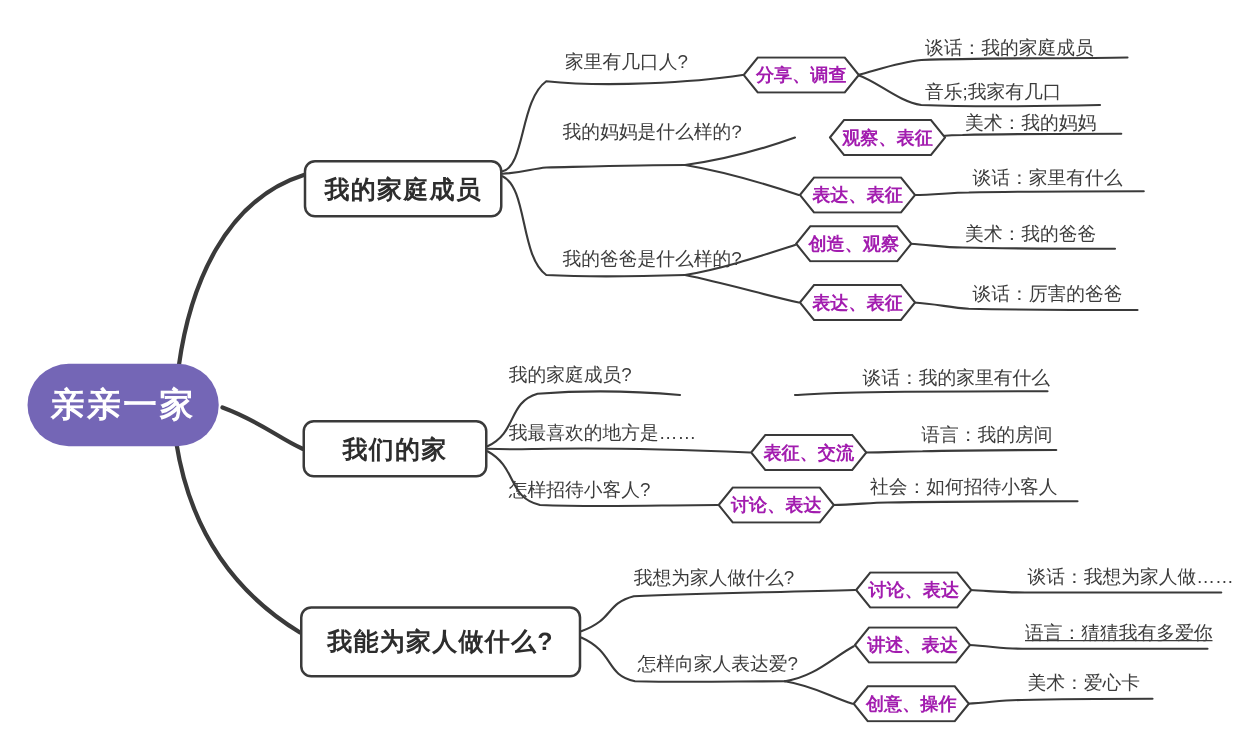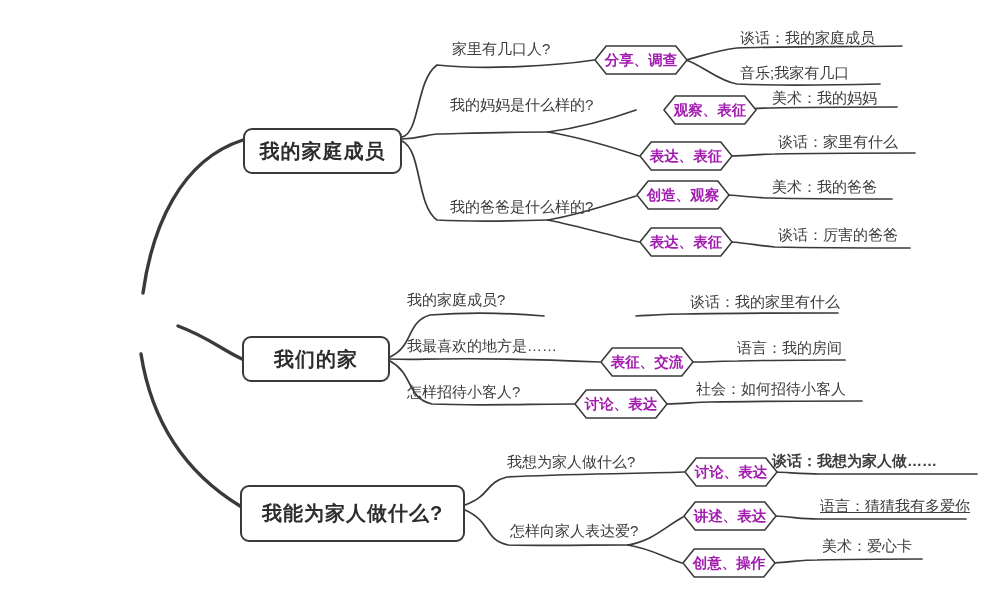--- a/index.html
+++ b/index.html
@@ -73,20 +73,23 @@
         <path d="M465,510 C492,522 484,540 508,545 C550,546 590,545 628,545"></path>
         <path d="M628,545 C652,541 665,527 683,517"></path>
         <path d="M628,545 C652,549 663,557 682,563"></path>
         <path d="M776,472 C795,473 805,474 820,474 C870,474 935,474 977,474"></path>
         <path d="M775,516 C793,517 803,519 818,519 C865,519 925,519 966,519"></path>
         <path d="M774,563 C792,562 802,560 817,560 C855,559 895,559 922,559"></path>
       </g>
     </g>
   </svg>
 
+  <div class="node root-pill" style="left:22px;top:291px;width:153px;height:66px;">
+    <span>亲亲一家</span>
+  </div>
 
   <div class="node branch-box" style="left:243px;top:116px;width:159px;height:46px;margin-top:12px;">
     <span>我的家庭成员</span>
   </div>
   <div class="node branch-box" style="left:242px;top:336px;width:148px;height:46px;text-align:right;">
     <span>我们的家</span>
   </div>
   <div class="node branch-box" style="left:240px;top:485px;width:225px;height:57px;">
     <span>我能为家人做什么?</span>
   </div>
@@ -165,17 +168,17 @@
 
   <div class="o-label" style="left:740px;top:29px;">谈话：我的家庭成员</div>
   <div class="o-label" style="left:740px;top:64px;">音乐;我家有几口</div>
   <div class="o-label" style="left:772px;top:89px;">美术：我的妈妈</div>
   <div class="o-label" style="left:778px;top:133px;">谈话：家里有什么</div>
   <div class="o-label" style="left:772px;top:178px;">美术：我的爸爸</div>
   <div class="o-label" style="left:778px;top:226px;">谈话：厉害的爸爸</div>
   <div class="o-label" style="left:690px;top:293px;">谈话：我的家里有什么</div>
   <div class="o-label" style="left:737px;top:339px;">语言：我的房间</div>
   <div class="o-label" style="left:696px;top:380px;">社会：如何招待小客人</div>
-  <div class="o-label" style="left:772px;top:452px;font-weight:bold;">谈话：我想为家人做……</div>
+  <div class="o-label" style="left:822px;top:452px;">谈话：我想为家人做……</div>
   <div class="o-label" style="left:820px;top:497px;text-decoration:underline;">语言：猜猜我有多爱你</div>
   <div class="o-label" style="left:822px;top:537px;">美术：爱心卡</div>
 
 </div>
 
 </body></html>

